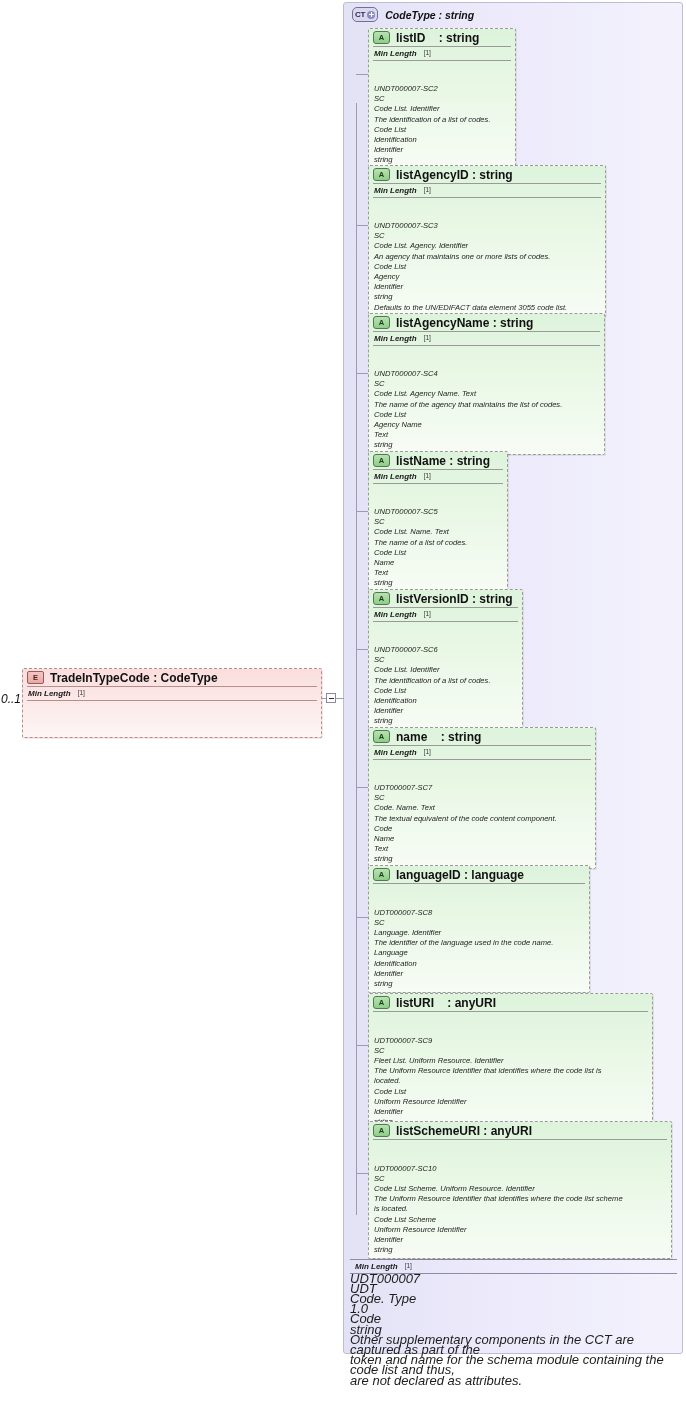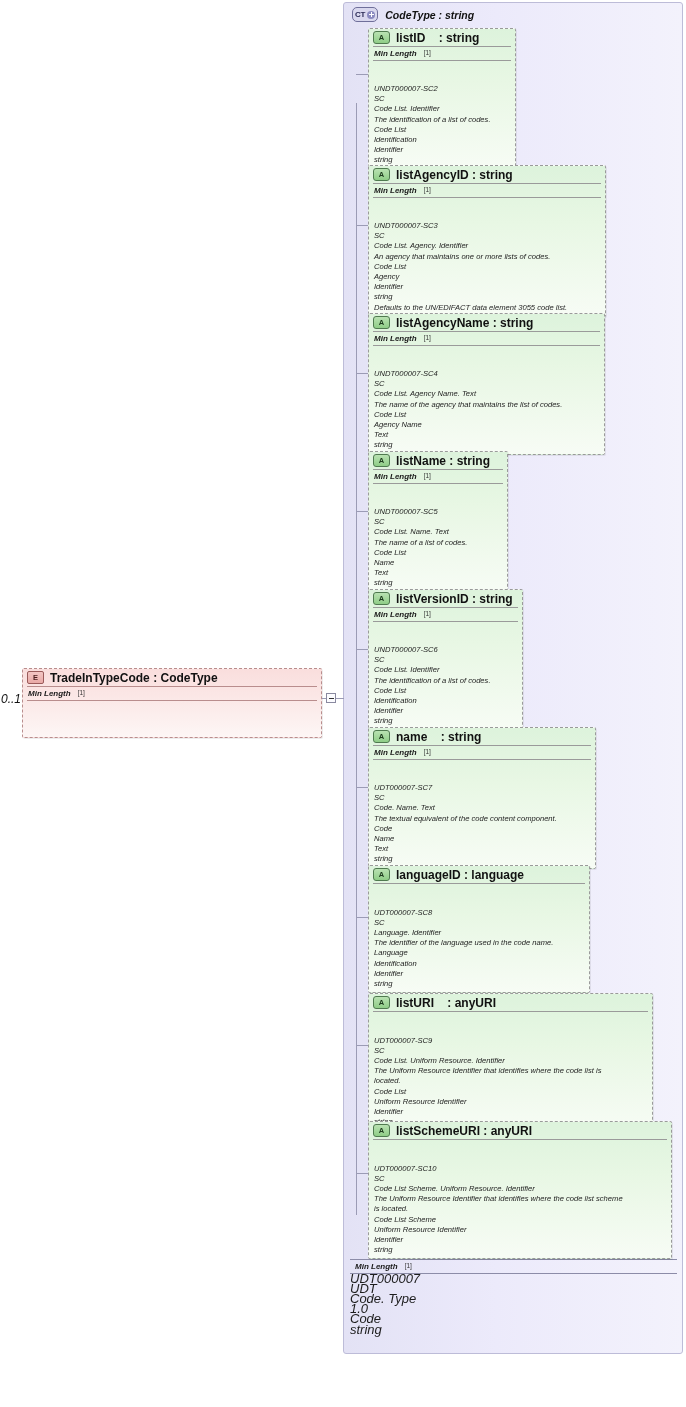--- a/index.html
+++ b/index.html
@@ -130,20 +130,23 @@
       <span class="card">[1]</span>
     </div>
     <div class="sepf"></div>
     <div class="ft-body">
         <div>UDT000007</div>
         <div>UDT</div>
         <div>Code. Type</div>
         <div>1.0</div>
         <div>Code</div>
         <div>string</div>
+        <div>Other supplementary components in the CCT are captured as part of the
+token and name for the schema module containing the code list and thus,
+are not declared as attributes.</div>
       </div>
   </div>
 
 </div>
 
 <div id="attr-layer">
     <div class="attr-box" style="left: 368px; top: 28px; width: 148px;">
       <div class="attr-head">
         <span class="a-badge">A</span>
         <span class="attr-name">listID    : string</span>
@@ -302,21 +305,21 @@
     <div class="hstub" style="left: 356px; width: 12px; top: 917px;"></div>
     <div class="attr-box" style="left: 368px; top: 993px; width: 285px;">
       <div class="attr-head">
         <span class="a-badge">A</span>
         <span class="attr-name">listURI    : anyURI</span>
       </div>
       <div class="sep"></div>
       <div class="attr-body">
         <div>UDT000007-SC9</div>
         <div>SC</div>
-        <div>Code List. Uniform Resource. Identifier</div>
+        <div>Fleet List. Uniform Resource. Identifier</div>
         <div>The Uniform Resource Identifier that identifies where the code list is
 located.</div>
         <div>Code List</div>
         <div>Uniform Resource Identifier</div>
         <div>Identifier</div>
         <div>string</div>
       </div>
     </div>
     <div class="hstub" style="left: 356px; width: 12px; top: 1045px;"></div>
     <div class="attr-box" style="left: 368px; top: 1121px; width: 304px;">

